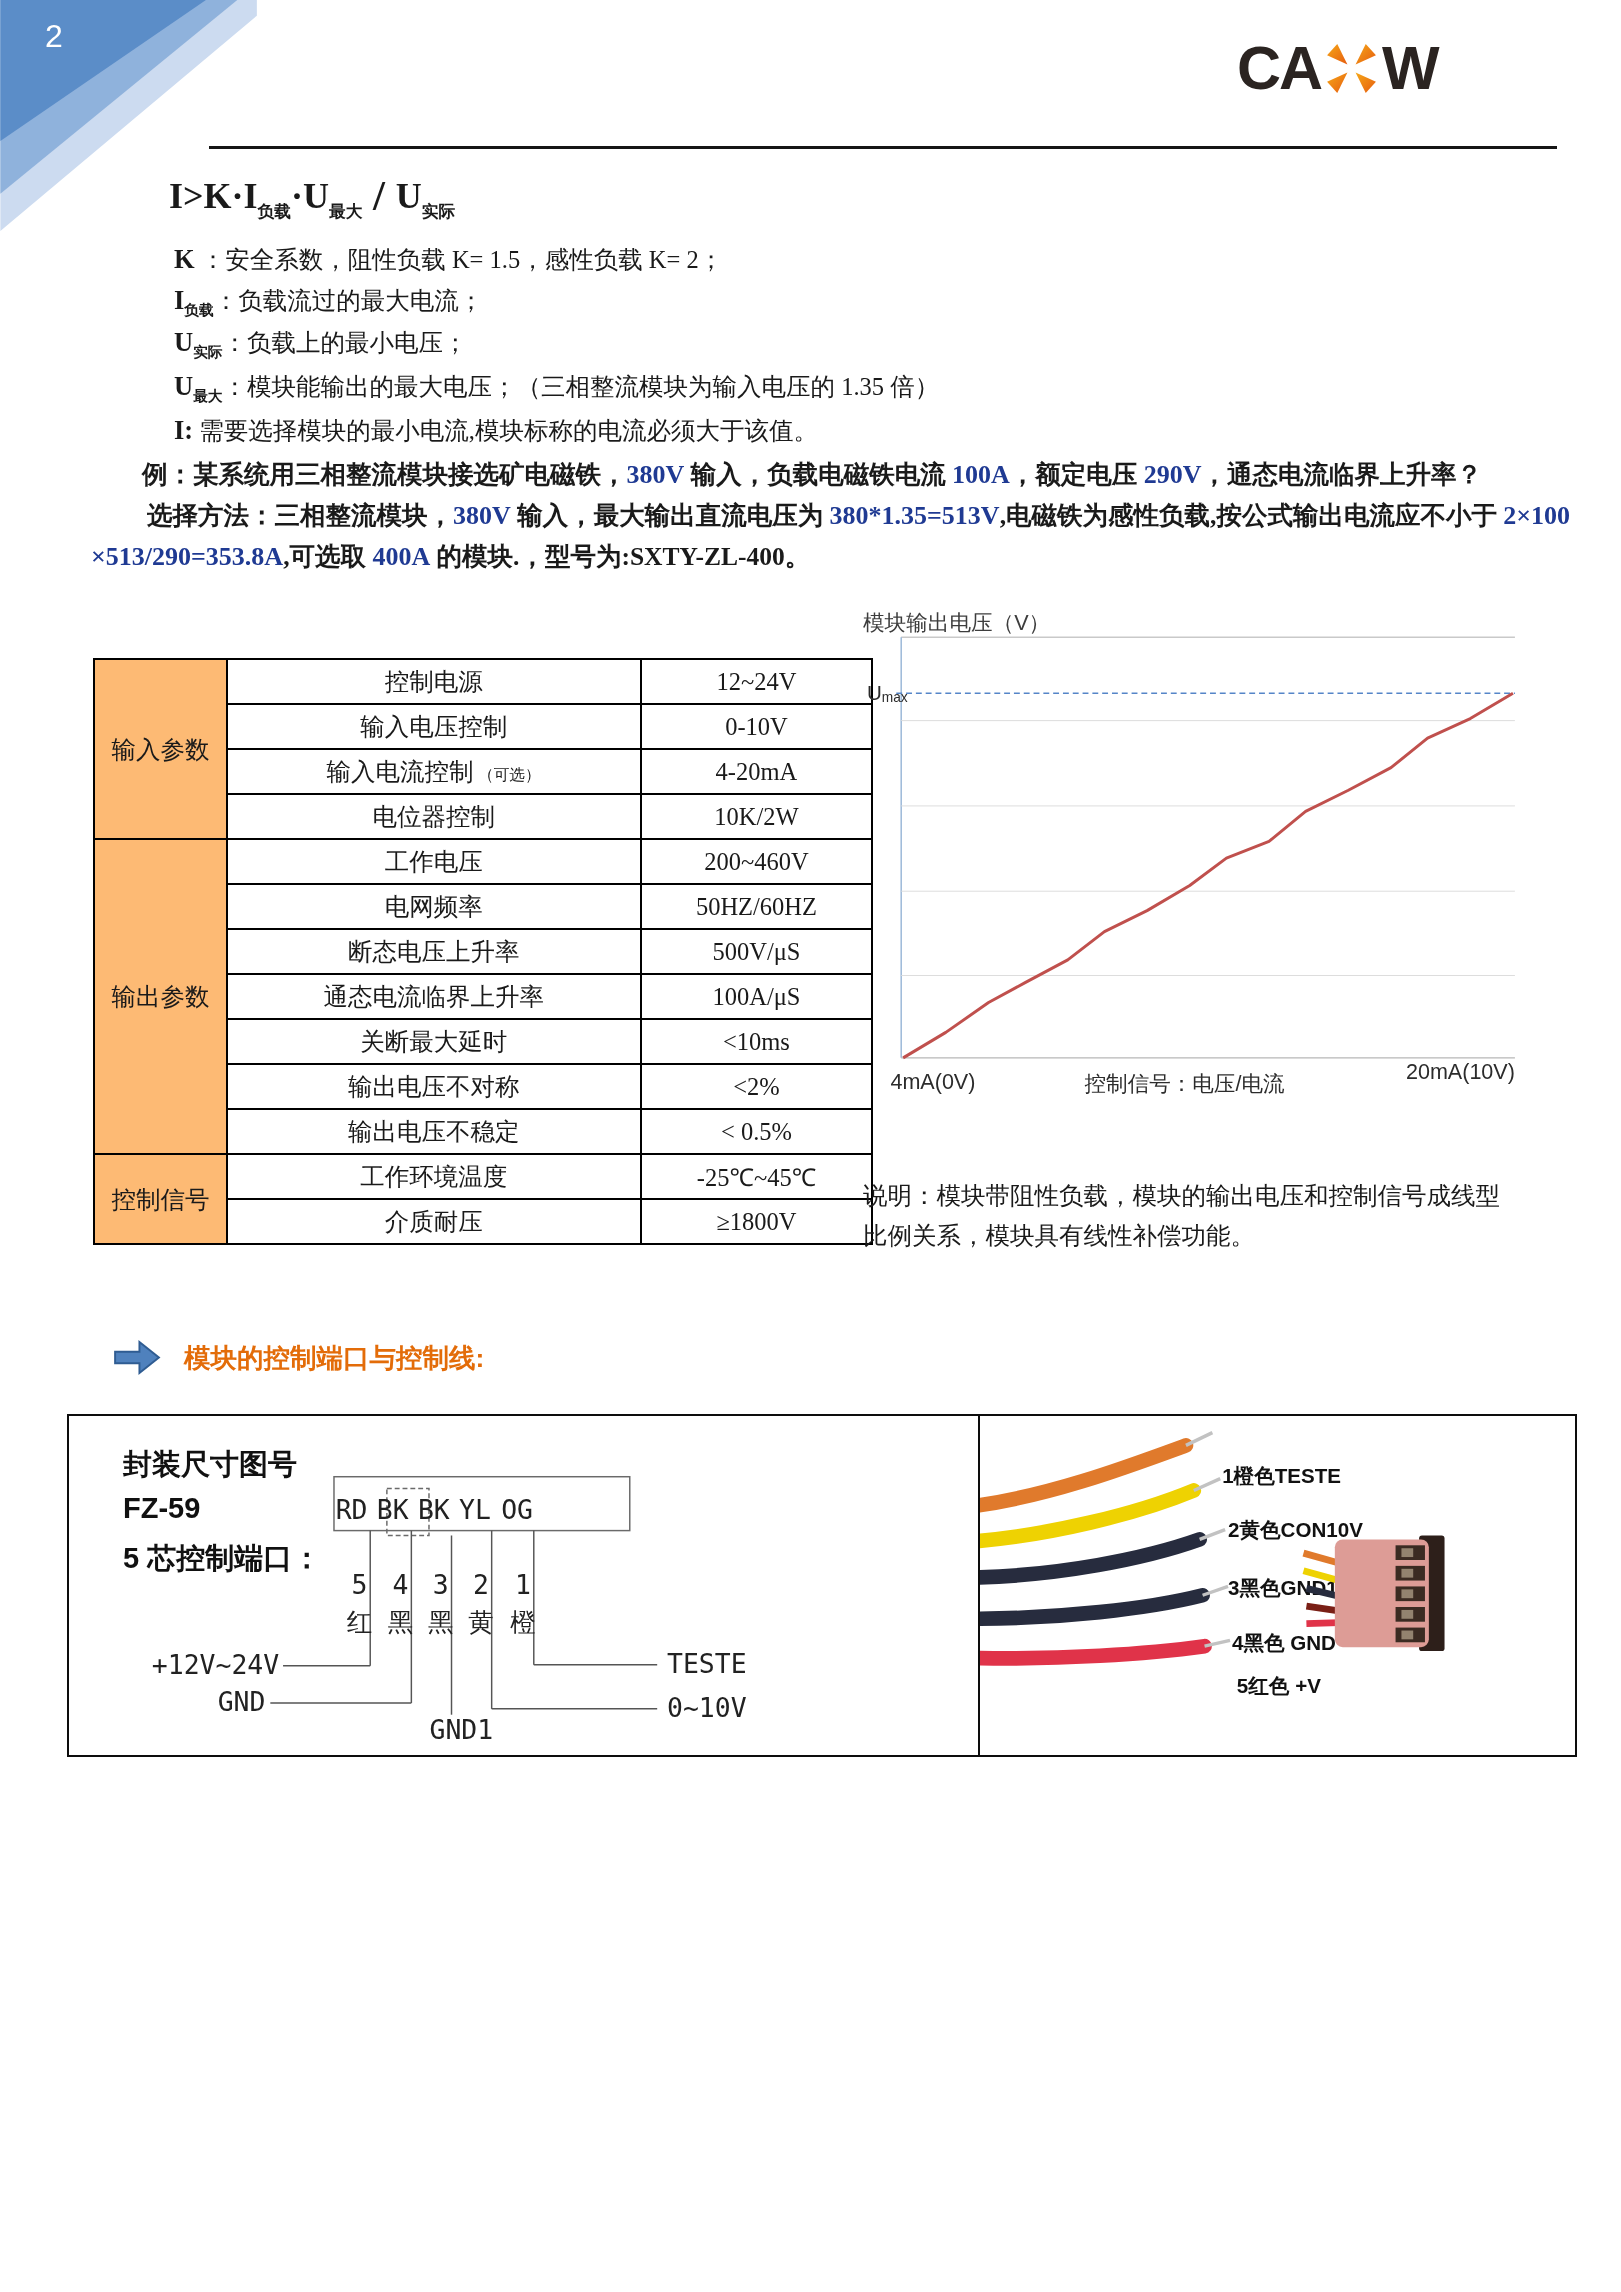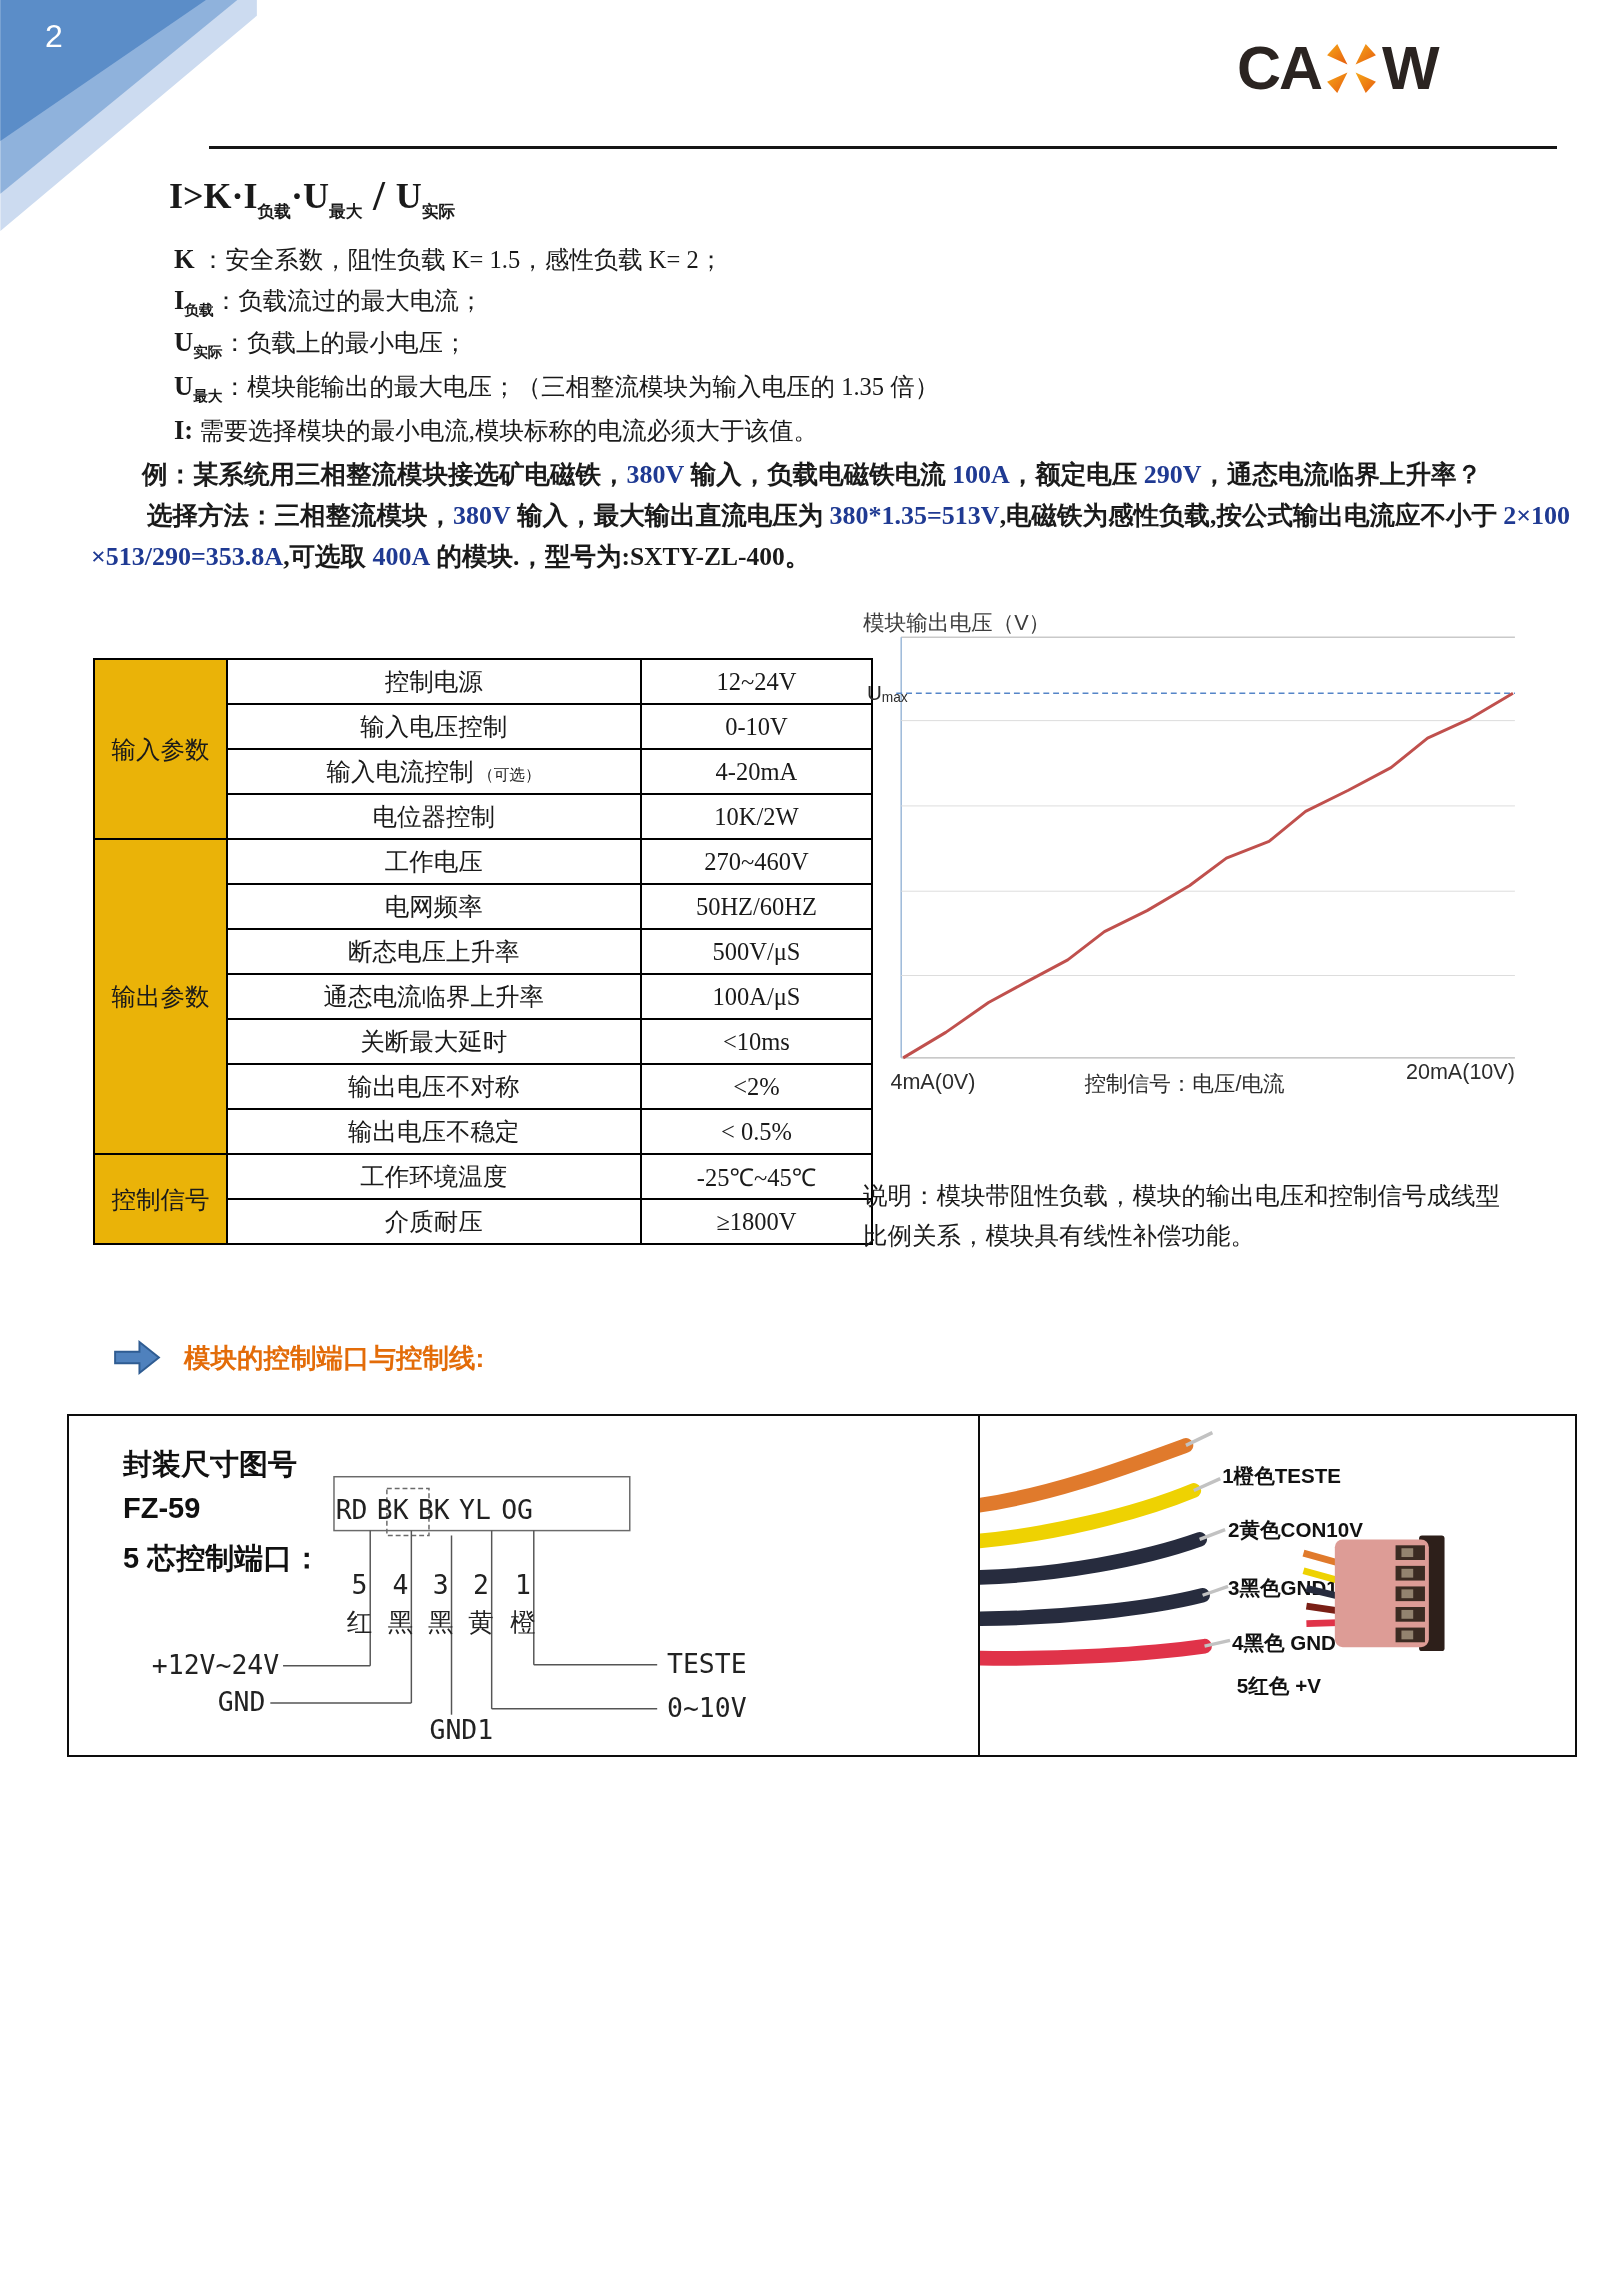--- a/index.html
+++ b/index.html
@@ -24,21 +24,21 @@
   .seg-term{font-weight:bold;font-size:26.5px;}
   .seg-tsub{font-weight:bold;font-size:14.7px;position:relative;top:5.9px;}
   .seg-n{font-size:24.5px;}
   
   .ex{position:absolute;white-space:nowrap;}
   .seg-b{font-weight:bold;font-size:25.5px;}
   .seg-bn{font-weight:bold;font-size:26px;color:#1f3a93;}
   
   .spec{position:absolute;left:93px;top:658px;border-collapse:collapse;border:2.9px solid #000;}
   .spec td{border:2px solid #000;height:43px;text-align:center;vertical-align:middle;padding:0 3.9px;}
-  .spec td.gcell{width:123px;background:#eab308;font-family:"Liberation Sans",sans-serif;font-size:24.5px;}
+  .spec td.gcell{width:123px;background:#fdba74;font-family:"Liberation Sans",sans-serif;font-size:24.5px;}
   .spec td.lcell{width:404px;font-family:"Liberation Sans",sans-serif;font-size:24.5px;}
   .spec td.vcell{width:222px;font-family:"Liberation Serif",serif;font-size:24.5px;}
   .spec tr.gstart td{border-top:2.9px solid #000;}
   .spec .note{font-size:15.7px;}
   
   .chart{position:absolute;left:861px;top:600px;width:700px;height:502px;}
   .chart-title{position:absolute;left:2px;top:7.8px;font-family:"Liberation Sans",sans-serif;
                font-size:21.6px;color:#3d3d3d;}
   .chart svg{position:absolute;left:0;top:0;}
   .chart text{font-family:"Liberation Sans",sans-serif;fill:#2c2c2c;}
@@ -116,21 +116,21 @@
           <td class="lcell">输入电流控制<span class="note"> （可选）</span></td>
           <td class="vcell">4-20mA</td>
         </tr>
         <tr>
           <td class="lcell">电位器控制</td>
           <td class="vcell">10K/2W</td>
         </tr>
         <tr class="gstart">
           <td class="gcell" rowspan="7">输出参数</td>
           <td class="lcell">工作电压</td>
-          <td class="vcell">270~460V</td>
+          <td class="vcell">200~460V</td>
         </tr>
         <tr>
           <td class="lcell">电网频率</td>
           <td class="vcell">50HZ/60HZ</td>
         </tr>
         <tr>
           <td class="lcell">断态电压上升率</td>
           <td class="vcell">500V/μS</td>
         </tr>
         <tr>

